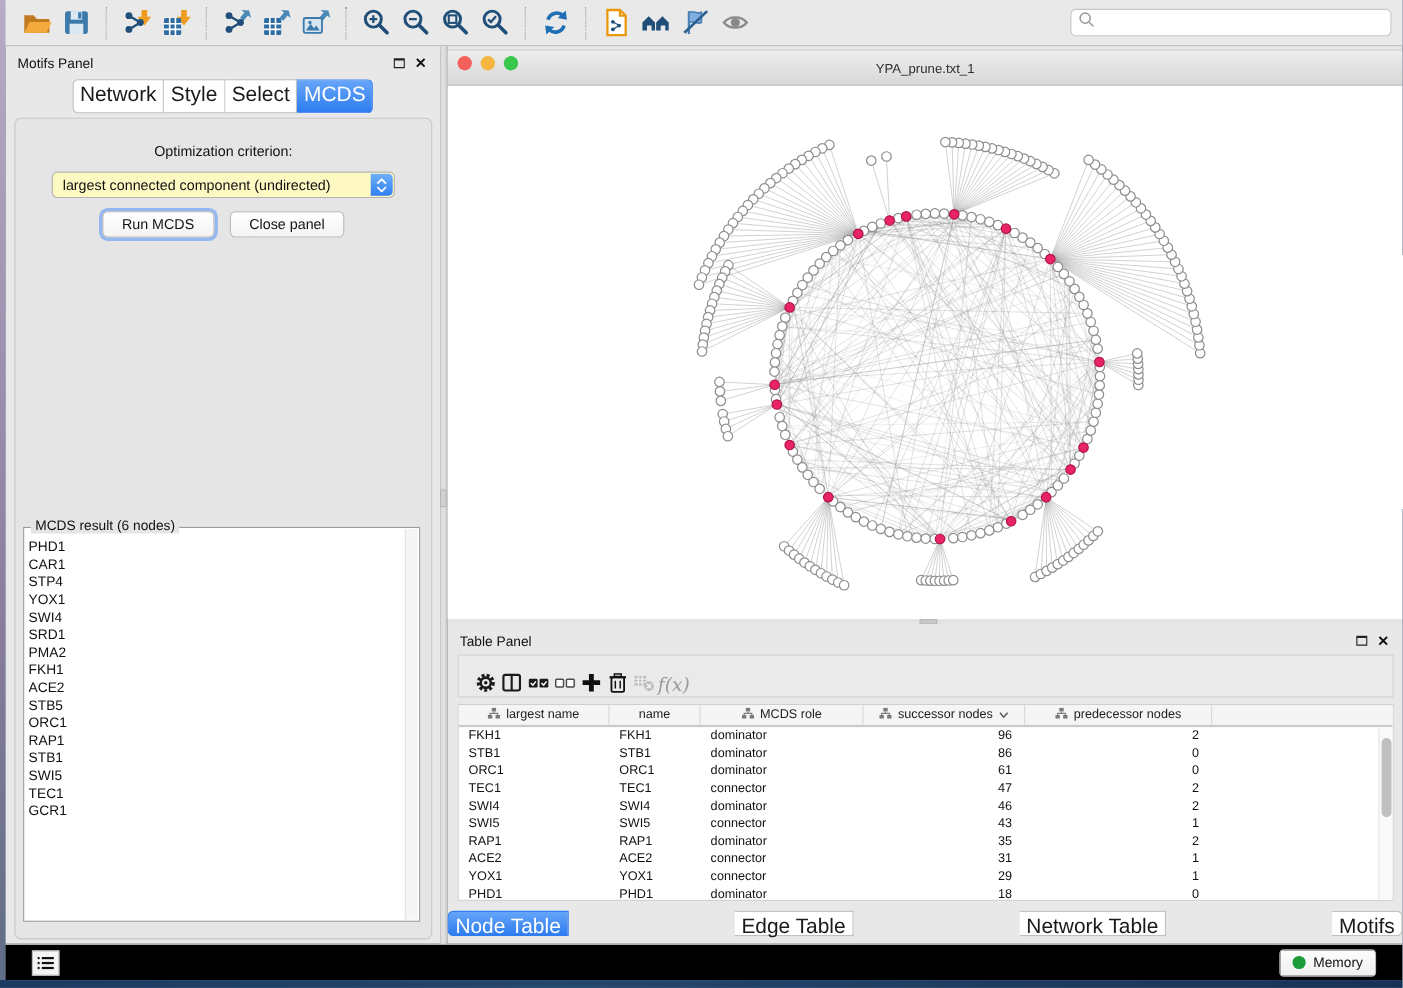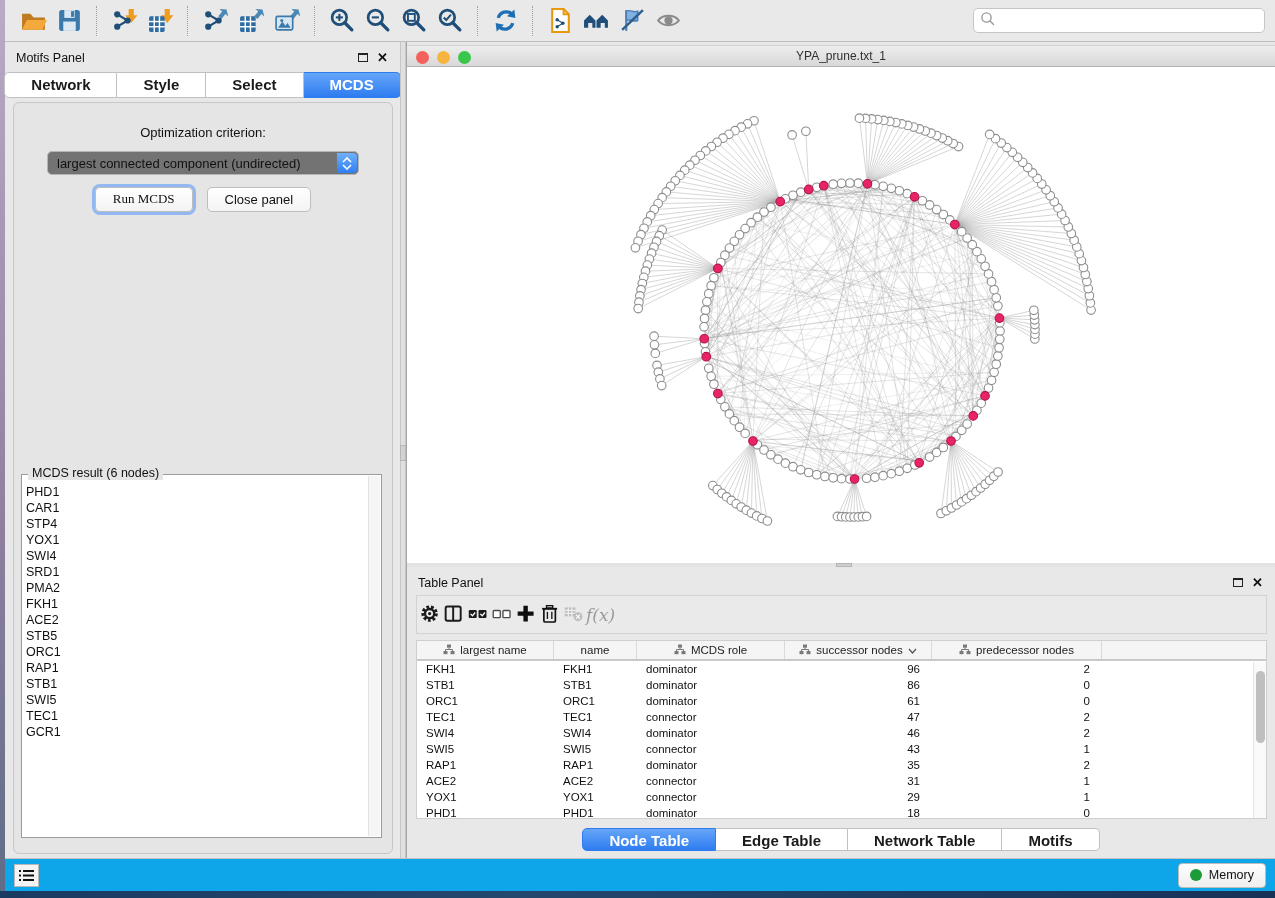--- a/index.html
+++ b/index.html
@@ -28,87 +28,87 @@
 
   
   .control-panel { width:395px; flex:0 0 395px; display:flex; flex-direction:column; }
   .panel-header { height:27px; display:flex; align-items:center; padding:4px 12px 0 11px; }
   .panel-title { font-size:12.5px; color:#111; }
   .win-btns { margin-left:auto; display:flex; align-items:center; gap:9px; }
   .float-btn { width:10px; height:9px; border:1.6px solid #222; border-top-width:2.5px; }
   .close-btn { font-size:13px; font-weight:bold; color:#111; line-height:10px; }
 
   .seg-tabs { display:flex; justify-content:center; margin:3px 0 4px; }
-  .seg { font-size:15px; padding:3px 26px 4px; background:#fff; border:1px solid #c0c0c0; border-left:none; color:#1a1a1a;font-weight:bold; }
+  .seg { font-size:19px; padding:3px 6px 4px; background:#fff; border:1px solid #c0c0c0; border-left:none; color:#1a1a1a; }
   .seg:first-child { border-left:1px solid #c0c0c0; border-radius:5px 0 0 5px; }
   .seg:last-child { border-radius:0 5px 5px 0; }
   .seg.active { background:linear-gradient(#66a6f9,#2e7cf0); border-color:#2e7cf0; color:#fff; }
 
   .cp-body { flex:1; margin:0 7px 4px 8px; background:#e5e5e5; border:1px solid #c7c7c7; border-radius:6px;
     position:relative; padding-top:22px; }
   .opt-label { text-align:center; font-size:13px; color:#111; }
-  .dropdown { margin:11px auto 0; width:312px; height:24px; background:#737373; border:1px solid #b5b5b5;
+  .dropdown { margin:11px auto 0; width:312px; height:24px; background:#fef9c3; border:1px solid #b5b5b5;
     border-radius:5px; display:flex; align-items:center; font-size:13px; padding-left:9px; position:relative; color:#111; }
   .dd-stepper { position:absolute; right:1px; top:1px; bottom:1px; width:20px;
     background:linear-gradient(#6fb0fa,#2f7ef2); border-radius:0 4px 4px 0;
     display:flex; flex-direction:column; align-items:center; justify-content:center; gap:1px; }
   .btn-row { display:flex; justify-content:center; gap:14px; margin-top:12px; }
   .btn { font-size:13px; padding:3px 17px 4px; background:linear-gradient(#ffffff,#f3f3f3);
     border:1px solid #bdbdbd; border-radius:5px; color:#111; }
-  .btn.focused { box-shadow:0 0 0 3px rgba(80,145,250,.55);font-family:Liberation Serif, serif; }
+  .btn.focused { box-shadow:0 0 0 3px rgba(80,145,250,.55); }
 
   .result-group { position:absolute; left:7px; right:10px; top:371px; bottom:15px;
     background:#fff; border:1px solid #9b9b9b; }
   .result-legend { position:absolute; top:-9px; left:6px; background:#e5e5e5; padding:0 4px;
     font-size:12.5px; color:#111; }
   .mcds-list { position:absolute; left:4px; right:16px; top:9px; bottom:2px; overflow:hidden;
     font-size:12.5px; line-height:16px; color:#111; }
   .list-scroll { position:absolute; top:1px; bottom:1px; right:1px; width:12px; background:#f5f5f5; border-left:1px solid #e3e3e3; }
 
   
   .v-split { width:6px; flex:0 0 6px; background:#e0e0e0; border-left:1px solid #c6c6c6; border-right:1px solid #c6c6c6; position:relative; }
   .v-handle { position:absolute; top:403px; left:-1px; width:6px; height:16px; background:#d2d2d2; border:1px solid #b7b7b7; }
 
   
   .right-col { flex:1; display:flex; flex-direction:column; min-width:0; }
   .net-window { height:521px; flex:0 0 521px; display:flex; flex-direction:column; border-left:1px solid #a6a6a6; }
-  .net-titlebar { height:22px; margin-top:3px; background:linear-gradient(#ededed,#d8d8d8);
+  .net-titlebar { height:33px; margin-top:3px; background:linear-gradient(#ededed,#d8d8d8);
     border-top:1px solid #d2d2d2; border-bottom:1px solid #b2b2b2; display:flex; align-items:center; position:relative; }
   .lights { position:absolute; left:9px; top:4.5px; display:flex; gap:8px; }
   .light { width:13px; height:13px; border-radius:50%; }
   .net-title { margin:0 auto; font-size:12px; color:#303030; }
   .net-canvas { flex:1; background:#fff; position:relative; }
   .net-canvas svg { position:absolute; inset:0; }
 
   .h-split { height:4px; flex:0 0 4px; background:#e3e3e3; border-left:1px solid #a6a6a6; position:relative; }
   .h-handle { position:absolute; left:429px; top:0; width:16px; height:4px; background:#cdcdcd; border:1px solid #b5b5b5; }
 
   
   .table-panel { flex:1; border-left:1px solid #a6a6a6; background:#e8e8e8; display:flex; flex-direction:column; min-height:0; }
   .tp-toolbar { margin:1px 8px 0 9px; height:39px; flex:0 0 39px; background:#eaeaea; border:1px solid #d2d2d2;
-    display:flex; align-items:center; padding:0 1px; }
+    display:flex; align-items:flex-end; padding:0 13px; }
   .tp-tool { display:flex; align-items:center; justify-content:center; width:24px; height:24px; }
   .tp-tool.disabled { opacity:.55; }
   .fx-label { font-family:"DejaVu Serif", serif; font-style:italic; color:#9a9a9a; font-size:17px; }
 
   .table-wrap { margin:6px 8px 0 9px; flex:1; background:#fff; border:1px solid #cfcfcf; position:relative; overflow:hidden; min-height:0; }
   .thead { display:flex; height:20px; background:#f5f5f5; border-bottom:2px solid #c9c9c9; }
   .th { display:flex; align-items:center; justify-content:center; gap:5px; font-size:11.5px; color:#1c1c1c;
     border-right:1px solid #d9d9d9; overflow:hidden; }
   .tr { display:flex; height:16px; align-items:center; font-size:11.5px; color:#111; }
   .td { overflow:hidden; white-space:nowrap; }
   .td.num { text-align:right; }
   .tscroll { position:absolute; right:0; top:21px; bottom:0; width:13px; background:#fafafa; border-left:1px solid #e4e4e4; }
   .tthumb { position:absolute; top:9px; left:2px; width:9px; height:72px; background:#bfbfbf; border-radius:5px; }
 
-  .table-tabs { height:23px; flex:0 0 23px; margin:9px 0 7px; display:flex; justify-content:center; }
+  .table-tabs { height:23px; flex:0 0 23px; margin:9px 0 7px; display:flex; justify-content:space-between; }
 
   
-  .status-bar { height:33px; flex:0 0 33px; background:#0ea5e9; border-top:1px solid #c3c3c3;
-    display:flex; align-items:center; padding:0 9px; }
+  .status-bar { height:33px; flex:0 0 33px; background:#000000; border-top:1px solid #c3c3c3;
+    display:flex; align-items:center; padding:0 24px; }
   .list-btn { width:25px; height:23px; background:#f4f4f4; border:1px solid #b9b9b9;
     display:flex; align-items:center; justify-content:center; }
   .memory-btn { margin-left:auto; height:25px; background:linear-gradient(#fdfdfd,#efefef);
     border:1px solid #bcbcbc; border-radius:4px; display:flex; align-items:center; gap:7px; padding:0 11px; font-size:12.5px; color:#111; }
   .mem-dot { width:12px; height:12px; border-radius:50%; background:#1c9c39; }
 </style>
 </head>
 <body>
 
 <div class="desktop-left"></div>

